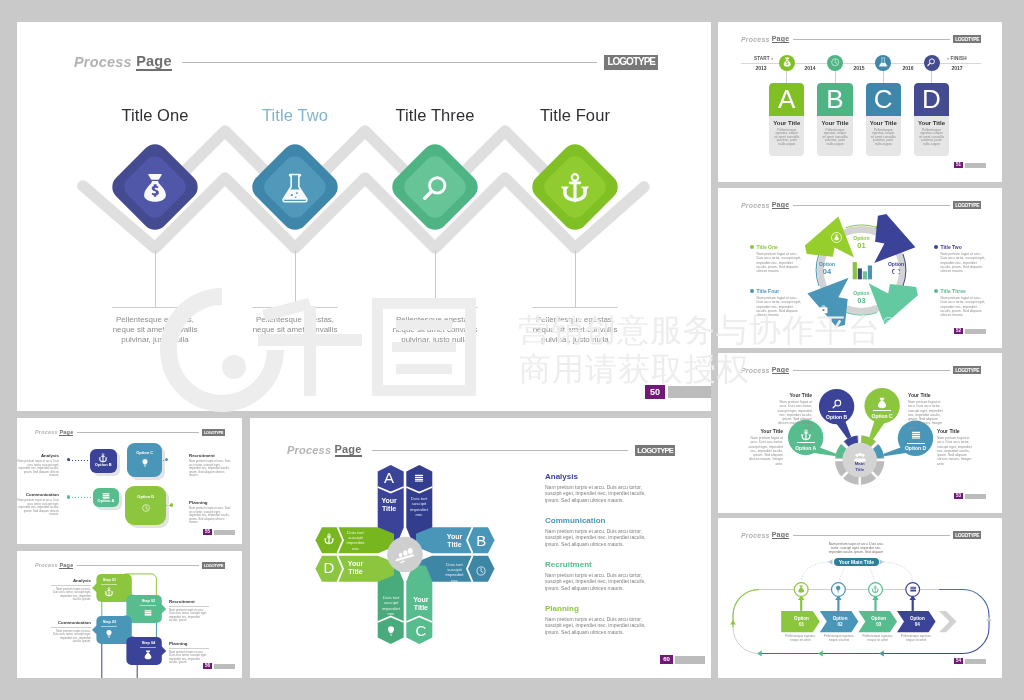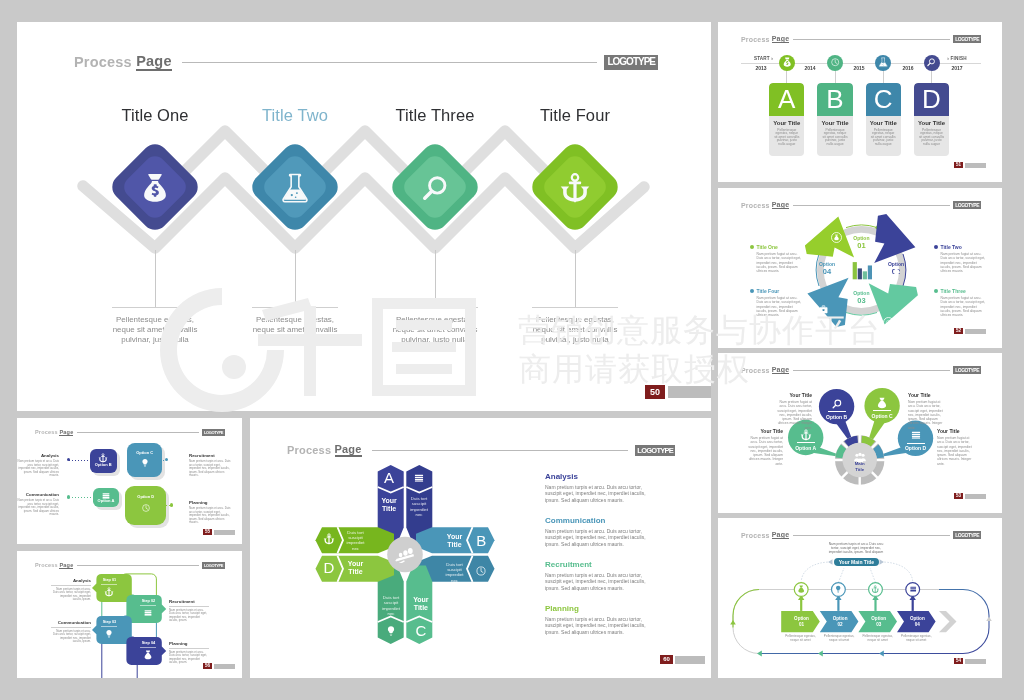--- a/index.html
+++ b/index.html
@@ -3,31 +3,31 @@
 <meta charset="utf-8">
 <style>
   html,body{margin:0;padding:0;}
   body{width:1024px;height:700px;background:#c9c9c9;overflow:hidden;
        font-family:"Liberation Sans",sans-serif;-webkit-font-smoothing:antialiased;}
   .slide{position:absolute;background:#fff;overflow:hidden;}
   .abs{position:absolute;}
 
   
   .hdr{position:absolute;display:flex;align-items:center;}
-  .hdr .t1{color:#b3b3b3;font-weight:700;letter-spacing:.2px;}
+  .hdr .t1{color:#b3b3b3;font-weight:700;letter-spacing:.2px;font-style:italic;}
   .hdr .t2{color:#6e6e6e;font-weight:700;border-bottom:2px solid #6e6e6e;
            letter-spacing:.2px;margin-left:.3em;}
   .hdr .rule{flex:1;height:1px;background:#b9b9b9;margin:0 7px 0 10px;}
   .hdr .logo{background:#787878;color:#fff;font-weight:700;text-align:center;
              font-family:"Liberation Sans",sans-serif;white-space:nowrap;
              display:inline-block;letter-spacing:-.1em;}
 
   
   .pgfoot{position:absolute;display:flex;align-items:center;}
-  .pgfoot .num{background:#7f1d1d;color:#fff;text-align:center;font-weight:700;}
+  .pgfoot .num{background:#701a75;color:#fff;text-align:center;font-weight:700;}
   .pgfoot .bar{background:#bcbcbc;}
 
   .wm{position:absolute;pointer-events:none;}
 
   
   .step-title{font-size:16.5px;font-weight:400;text-align:center;letter-spacing:.1px;line-height:18px;}
   .diamond{width:68px;height:68px;border-radius:13px;transform:rotate(45deg);}
   .diamond-in{position:absolute;left:9px;top:9px;width:50px;height:50px;border-radius:11px;}
   .step-desc{font-size:7.95px;line-height:9.9px;color:#8d8d8d;text-align:center;}
 

